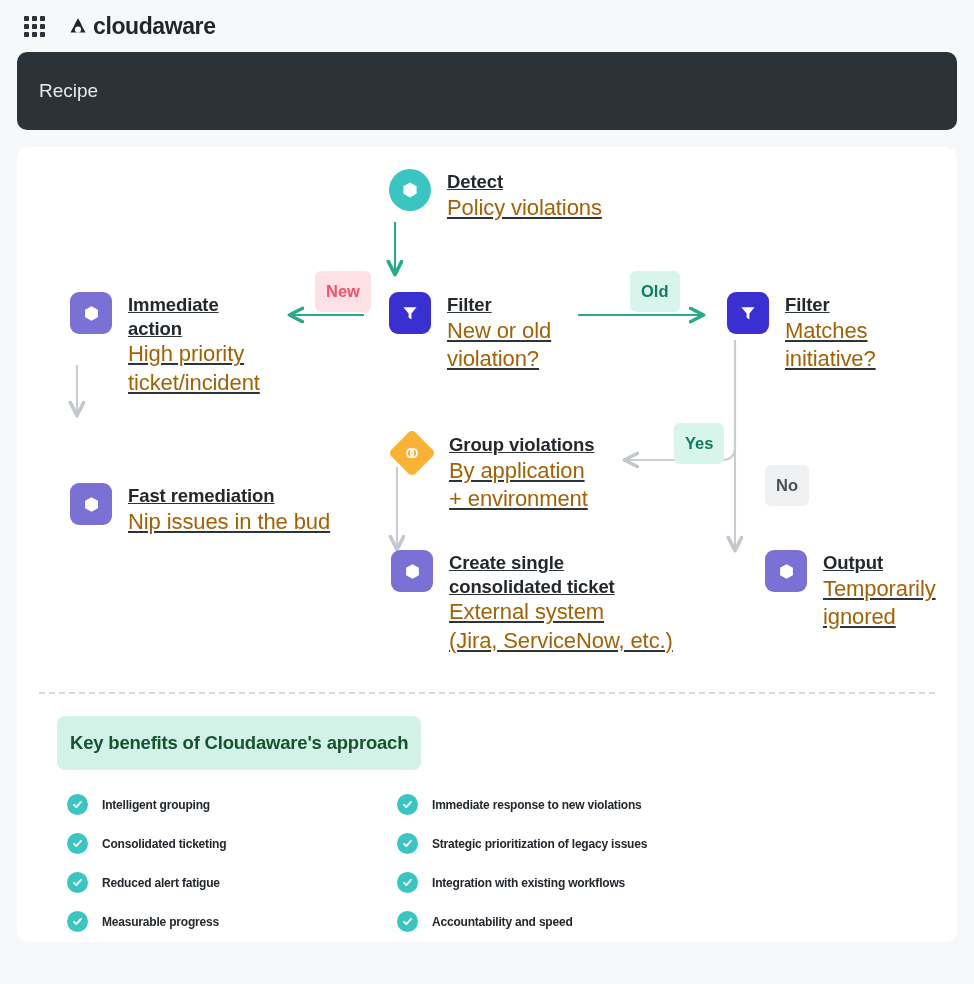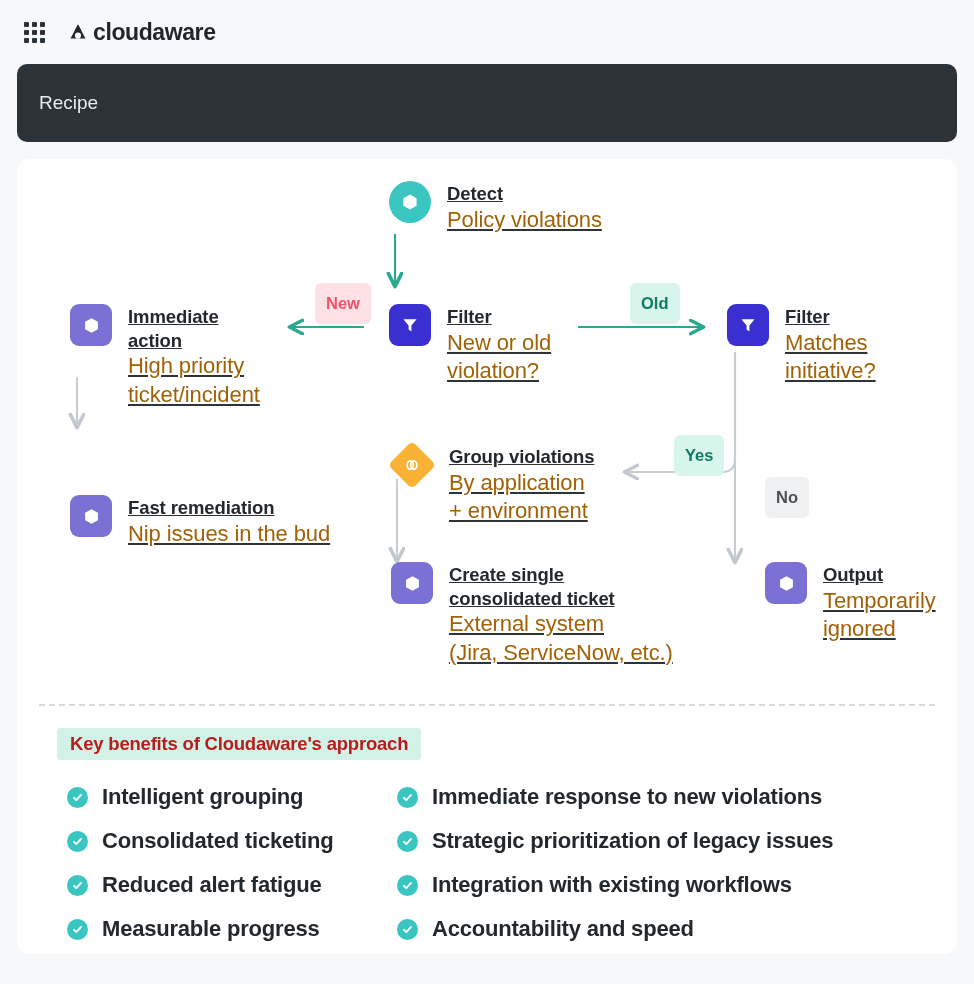--- a/index.html
+++ b/index.html
@@ -5,21 +5,21 @@
   * { box-sizing: border-box; margin: 0; padding: 0; }
   html, body {
     width: 974px; height: 984px;
     background: #f7f8fa;
     font-family: "Liberation Sans", "DejaVu Sans", sans-serif;
     color: #2e3338;
     overflow: hidden;
   }
 
   
-  .topbar { height: 64px; display: flex; align-items: center; padding: 0 0 0 24px; }
+  .topbar { height: 52px; display: flex; align-items: center; padding: 0 0 0 24px; }
   .grid-icon { display: grid; grid-template-columns: repeat(3, 5px); grid-template-rows: repeat(3, 5px); gap: 3px; margin-right: 22px; }
   .grid-icon i { display: block; width: 5px; height: 5px; background: #2b3238; border-radius: 1px; }
   .brand { display: flex; align-items: center; gap: 4px; }
   .brand svg { display: block; }
   .brand-name { font-size: 23px; font-weight: 700; color: #20262b; letter-spacing: -0.4px; }
 
   
   .recipe-bar {
     margin: 0 17px; height: 78px; background: #2b3238; border-radius: 10px;
     display: flex; align-items: center; padding-left: 22px;
@@ -59,27 +59,27 @@
 
   
   .wires { position: absolute; left: 0; top: 0; width: 100%; height: 545px; pointer-events: none; }
 
   
   .divider { margin: 0 22px; border-top: 2px dashed #d6dade; }
 
   
   .benefits { padding: 22px 0 0 40px; }
   .benefits-badge {
-    display: inline-block; background: #d2f2e8; color: #b91c1c;
-    font-size: 18.5px; font-weight: 700; padding: 5px 13px; border-radius: 3px;
+    display: inline-block; background: #d2f2e8; color: #14532d;
+    font-size: 18.5px; font-weight: 700; padding: 16px 13px; border-radius: 8px;
     letter-spacing: -0.2px;
   }
   .blist { display: grid; grid-template-columns: 330px 1fr; row-gap: 18px; column-gap: 0; margin-top: 24px; padding-left: 10px; }
   .bitem { display: flex; align-items: center; gap: 14px; }
-  .bitem .label { font-size: 22px; font-weight: 700; color: #23282d; letter-spacing: -0.2px; }
+  .bitem .label { font-size: 12px; font-weight: 700; color: #23282d; letter-spacing: -0.2px; }
   .check { flex: 0 0 auto; width: 21px; height: 21px; border-radius: 50%; background: #3ac5c0; display: flex; align-items: center; justify-content: center; }
 </style>
 </head>
 <body>
 
 <div class="topbar">
   <div class="grid-icon">
     <i></i>
       <i></i>
       <i></i>

